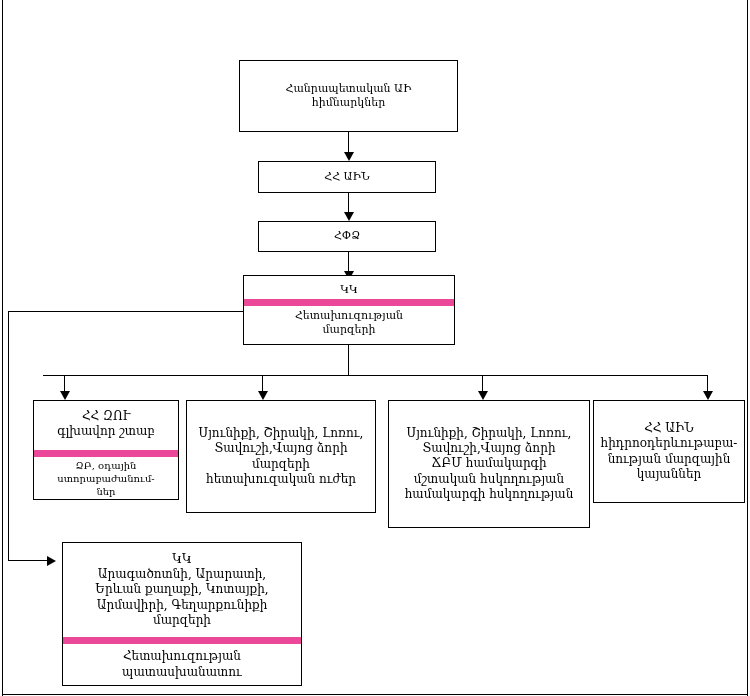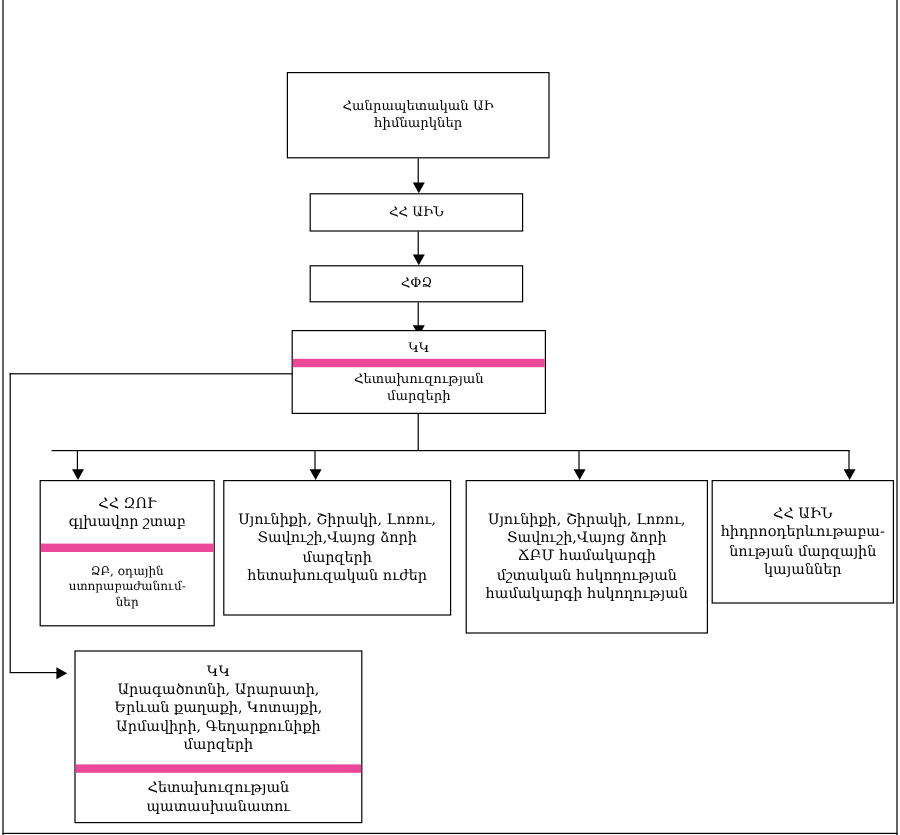--- a/index.html
+++ b/index.html
@@ -125,21 +125,21 @@
 
   <div class="vline" style="left:262px; top:375px; height:19px;"></div>
   <div class="arrow-down" style="left:258px; top:391px;"></div>
 
   <div class="vline" style="left:482px; top:375px; height:19px;"></div>
   <div class="arrow-down" style="left:478px; top:391px;"></div>
 
   <div class="vline" style="left:707px; top:375px; height:19px;"></div>
   <div class="arrow-down" style="left:703px; top:391px;"></div>
 
-  <div class="node" style="left:33px; top:400px; width:146px; height:122px;">
+  <div class="node" style="left:33px; top:400px; width:146px; height:100px;">
     <div class="seg t12" style="flex:0 0 52px;">
       <span class="line-txt">ՀՀ ԶՈՒ</span>
       <span class="line-txt">գլխավոր շտաբ</span>
     </div>
     <div class="seg divided t115" style="flex:1 1 auto;">
       <span class="line-txt">ՁԲ, օդային</span>
       <span class="line-txt">ստորաբաժանում-</span>
       <span class="line-txt">ներ</span>
     </div>
   </div>

